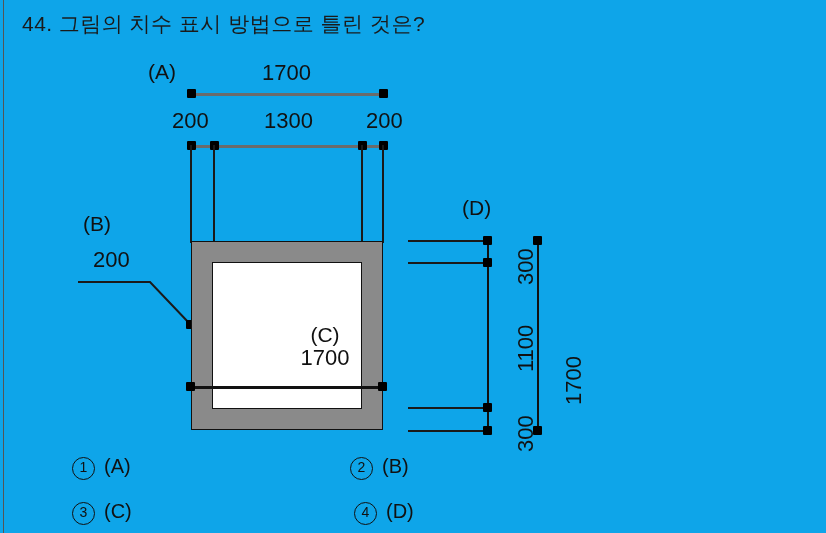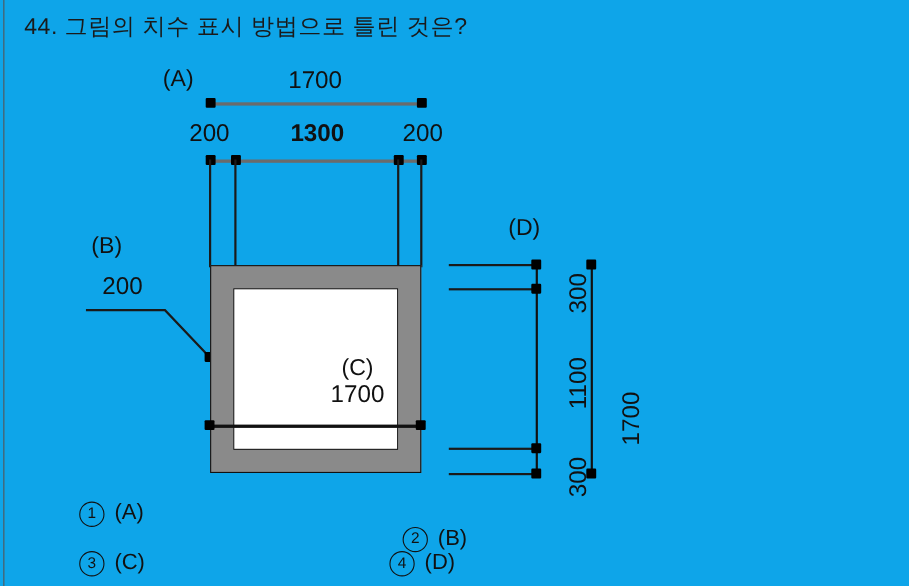--- a/index.html
+++ b/index.html
@@ -163,21 +163,21 @@
 
   <div class="tag-text" style="left:148px; top:60px;">(A)</div>
 
   <div class="dim-text" style="left:262px; top:60px;">1700</div>
 
   <div class="dim-line-h" style="left:191px; top:93px; width:192px;"></div>
   <div class="dot" style="left:187px; top:89px;"></div>
   <div class="dot" style="left:379px; top:89px;"></div>
 
   <div class="dim-text" style="left:172px; top:108px;">200</div>
-  <div class="dim-text" style="left:264px; top:108px;font-weight:bold;">1300</div>
+  <div class="dim-text" style="left:264px; top:108px;">1300</div>
   <div class="dim-text" style="left:366px; top:108px;">200</div>
 
   <div class="dim-line-h" style="left:191px; top:145px; width:192px;"></div>
   <div class="dot" style="left:187px; top:141px;"></div>
   <div class="dot" style="left:210px; top:141px;"></div>
   <div class="dot" style="left:358px; top:141px;"></div>
   <div class="dot" style="left:379px; top:141px;"></div>
 
   <div class="ext-v" style="left:190px; top:145px; height:98px;"></div>
   <div class="ext-v" style="left:213px; top:145px; height:98px;"></div>
@@ -228,21 +228,21 @@
   <div class="dot" style="left:533px; top:426px;"></div>
 
   <div class="dim-text-v" style="left:513px; top:285px;">300</div>
   <div class="dim-text-v" style="left:513px; top:372px;">1100</div>
   <div class="dim-text-v" style="left:513px; top:452px;">300</div>
   <div class="dim-text-v" style="left:561px; top:405px;">1700</div>
 
   <div class="choice" style="left:72px; top:455px;">
     <span class="circnum">1</span><span>(A)</span>
   </div>
-  <div class="choice" style="left:366px; top:455px;margin-top:23px;">
+  <div class="choice" style="left:350px; top:455px;">
     <span class="circnum">2</span><span>(B)</span>
   </div>
   <div class="choice" style="left:72px; top:500px;">
     <span class="circnum">3</span><span>(C)</span>
   </div>
   <div class="choice" style="left:354px; top:500px;">
     <span class="circnum">4</span><span>(D)</span>
   </div>
 
 </div>

